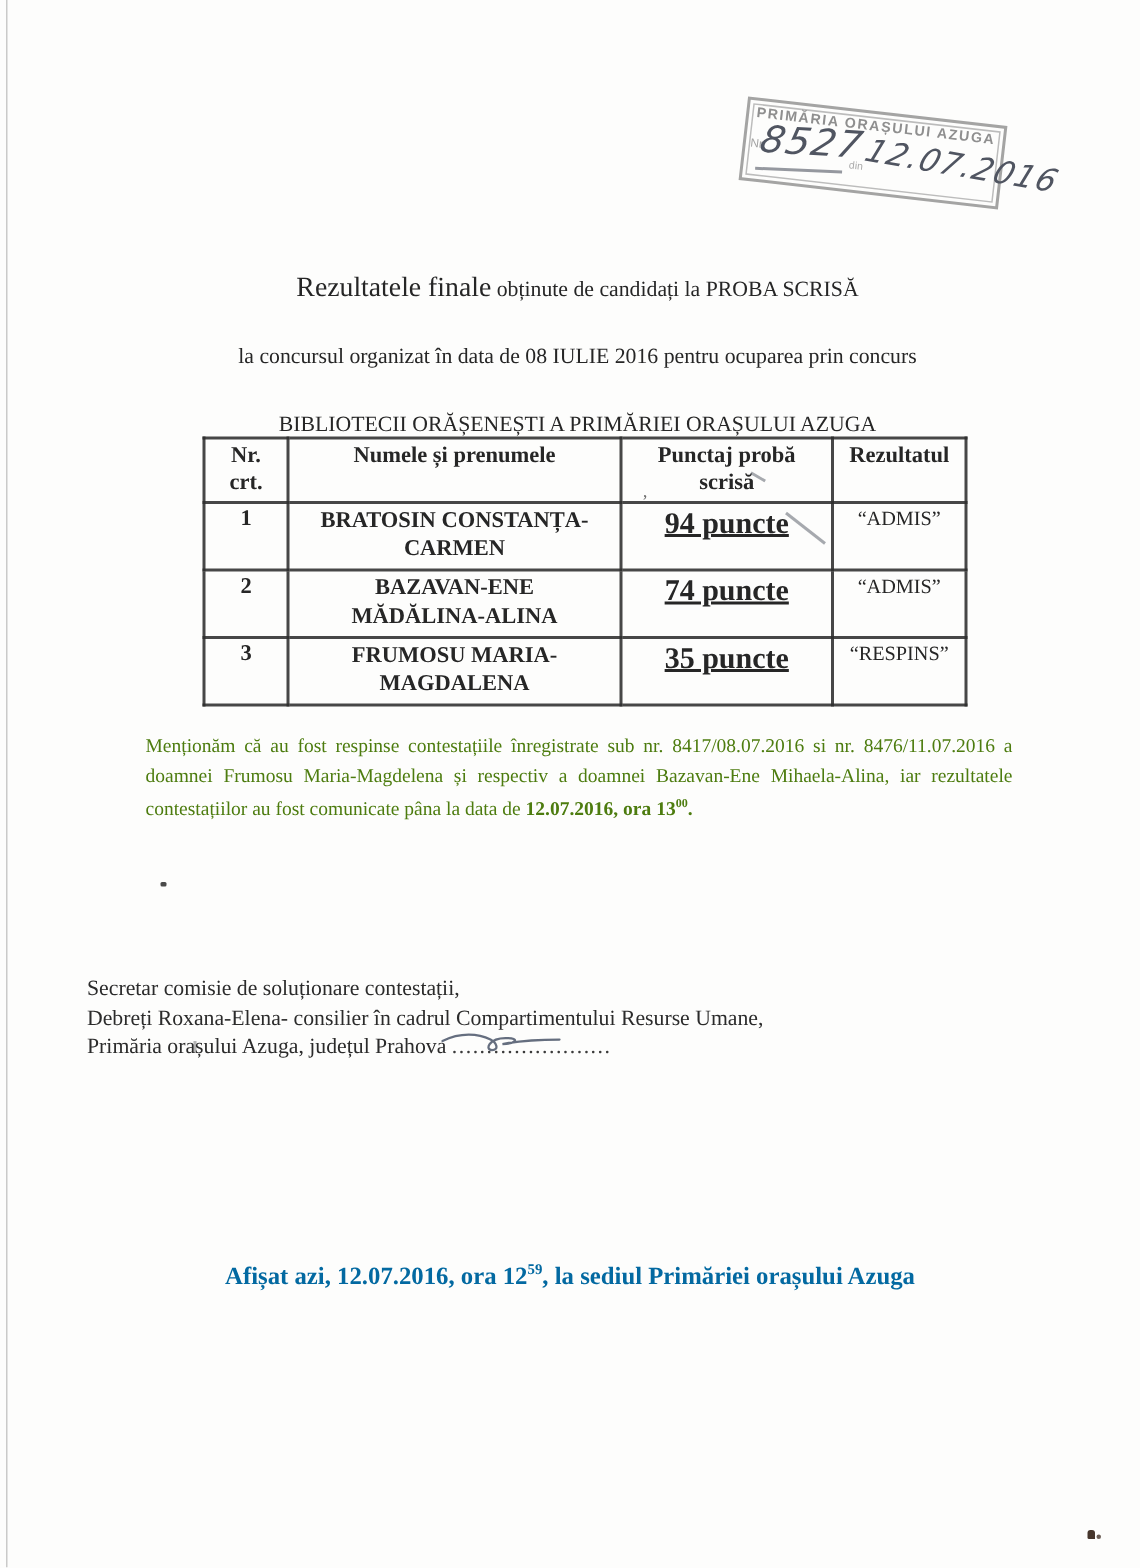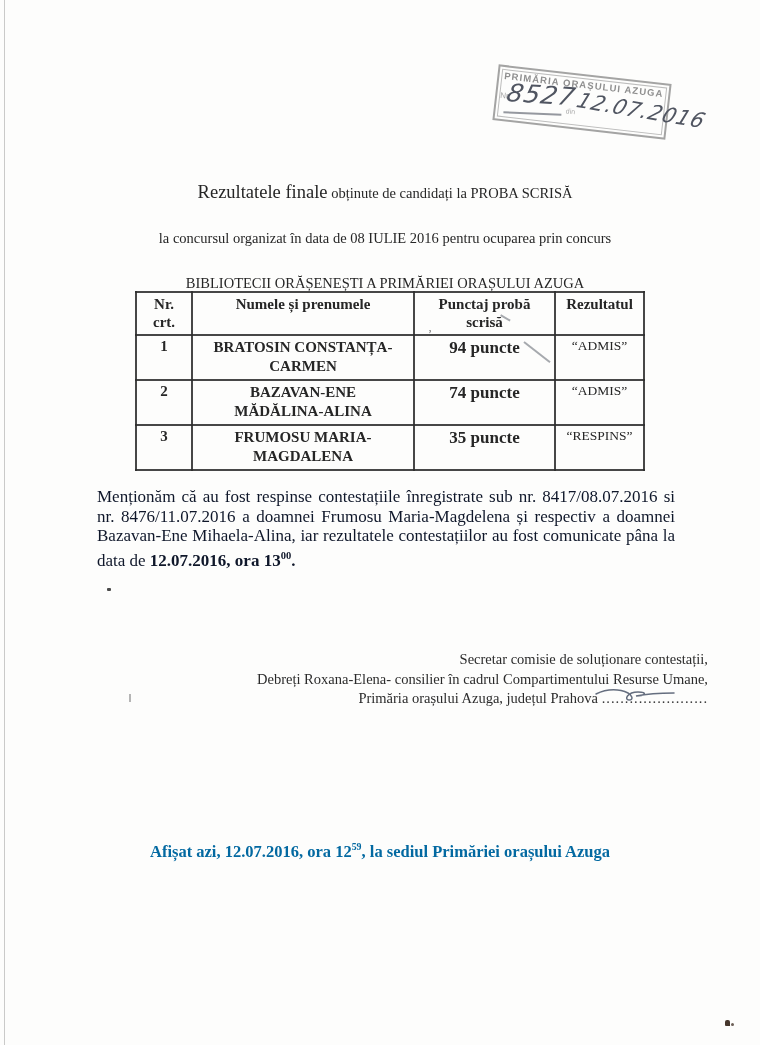--- a/index.html
+++ b/index.html
@@ -61,45 +61,45 @@
   }
   table.results th, table.results td{
     border:2px solid rgba(45,45,45,.88);
     text-align:center;vertical-align:top;
     padding:2px 3px 3px 3px;
     white-space:pre-line;
   }
   table.results th{font-size:15px;font-weight:bold;line-height:18px;height:33px;}
   td.cell-nr{font-size:15px;font-weight:bold;}
   td.cell-name{font-size:15px;font-weight:bold;line-height:19px;}
-  td.cell-score{font-size:17px;font-weight:bold;white-space:pre-wrap;}
+  td.cell-score{font-size:20px;font-weight:bold;white-space:pre-wrap;text-decoration:underline;}
   td.cell-result{font-size:13.5px;font-weight:normal;padding-top:4px;margin-top:36px;}
   tr.data-row{height:38px;}
   
   .pen-slash{position:absolute;background:rgba(95,100,110,.55);}
   .slash-1{left:524px;top:341px;width:33px;height:2px;transform:rotate(38deg);transform-origin:left center;}
   .slash-2{left:500px;top:317px;width:11px;height:1.5px;transform:rotate(30deg);}
   .stray-quote{position:absolute;left:428px;top:327px;font-size:12px;color:#6f6f6f;}
   .speck-1{position:absolute;left:107px;top:588px;width:4px;height:3px;background:#4a4a4a;border-radius:1px;}
   .speck-2{position:absolute;left:129px;top:694px;width:2px;height:8px;background:rgba(110,110,110,.5);}
   .smudge{position:absolute;left:725px;top:1019px;width:14px;height:10px;}
   .smudge::before{content:"";position:absolute;left:0;top:1px;width:5px;height:6px;
     background:#46362c;border-radius:2px 2px 0 1px;}
   .smudge::after{content:"";position:absolute;left:6px;top:4px;width:3px;height:3px;
     background:rgba(70,54,44,.8);border-radius:50%;}
   
   .paragraph{
     position:absolute;left:97px;top:487px;width:578px;
-    font-size:17px;line-height:19.5px;text-align:justify;color:#0f172a;
+    font-size:13px;line-height:19.5px;text-align:justify;color:#4d7c0f;
   }
   .paragraph sup{font-size:0.62em;}
   
   .signature-block{
     position:absolute;left:58px;top:650px;width:650px;
-    text-align:right;font-size:14.5px;line-height:19.5px;color:#2b2b2b;
+    text-align:left;font-size:14.5px;line-height:19.5px;color:#2b2b2b;
   }
   .sig-dots{position:relative;letter-spacing:1px;color:#3a3a3a;}
   .sig-squiggle{position:absolute;left:-8px;top:-6px;}
   
   .footer-line{
     position:absolute;left:0;top:841px;width:760px;
     text-align:center;font-size:16.5px;font-weight:bold;color:#0369a1;
   }
   .footer-line sup{font-size:0.6em;}
 </style>

